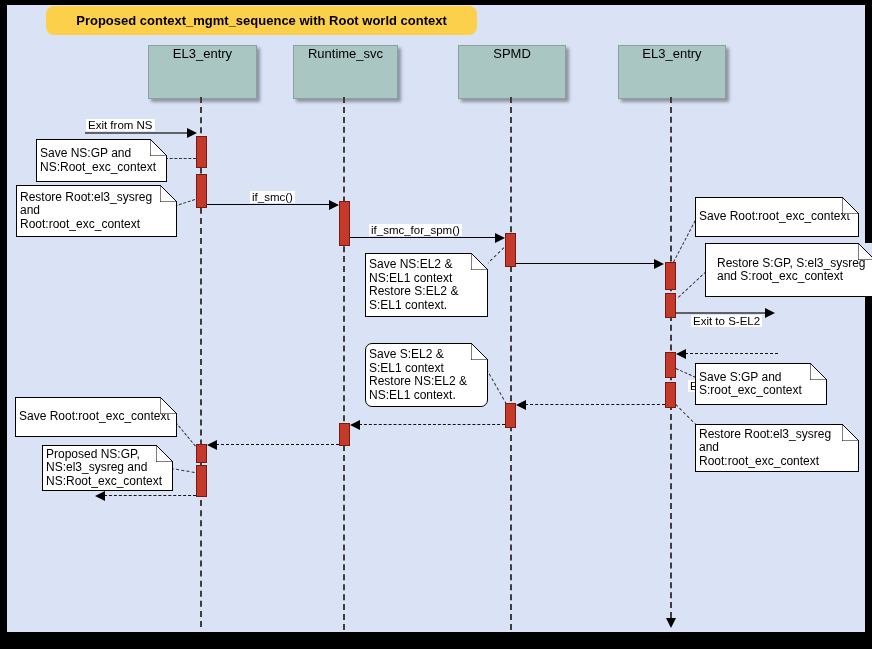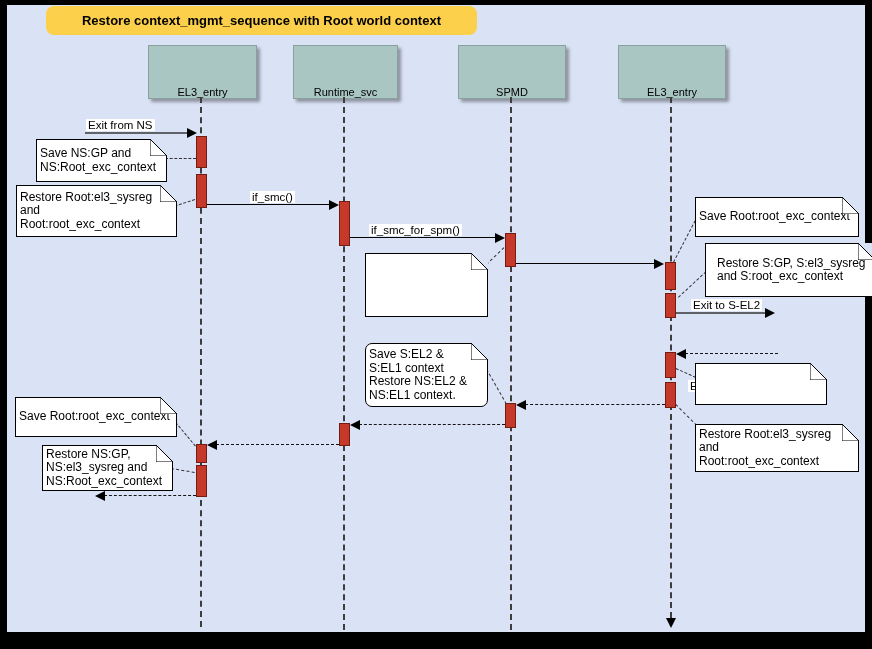--- a/index.html
+++ b/index.html
@@ -11,21 +11,21 @@
   
   #title{
     position:absolute; left:46px; top:6px; width:431px; height:29px;
     background:#fcd04a; border-radius:8px; display:flex; align-items:center; justify-content:center;
     font-weight:bold; font-size:13px;
   }
   
   .head-box{
     position:absolute; top:45px; height:52px; background:#a9c6c2; border:1px solid #8aa19e;
     box-shadow:3px 3px 3px rgba(0,0,0,0.35);
-    display:flex; align-items:flex-end; justify-content:center; font-size:11px;
+    display:flex; align-items:flex-start; justify-content:center; font-size:13px;
   }
   
   .lifeline{position:absolute; width:0; border-left:2px dashed #3d3d3d;}
   
   .bar{position:absolute; width:9px; background:#c5392b; border:1px solid #731d12;}
   
   .hline{position:absolute; height:0;}
   .solid-black{border-top:1.5px solid #000;}
   .solid-gray{border-top:2px solid #5f6368;}
   .dashed-line{border-top:1.5px dashed #141414;}
@@ -49,21 +49,21 @@
              padding:1px 3px; white-space:pre-line;}
   
   .conn{position:absolute; height:0; border-top:1.2px dashed #333; transform-origin:0 0;}
 </style>
 </head>
 <body>
 
 <div id="stage">
   <div id="field"></div>
 
-  <div id="title">Restore context_mgmt_sequence with Root world context</div>
+  <div id="title">Proposed context_mgmt_sequence with Root world context</div>
 
   <div class="head-box" style="left:148px; width:107px;">
     <span>EL3_entry</span>
   </div>
   <div class="head-box" style="left:293px; width:103px;">
     <span>Runtime_svc</span>
   </div>
   <div class="head-box" style="left:458px; width:106px;">
     <span>SPMD</span>
   </div>
@@ -101,21 +101,21 @@
   <div class="hline solid-black" style="left:207px; top:204px; width:123px;"></div>
   <div class="head-r" style="left:329px; top:200px;"></div>
 
   <div class="msg-label" style="left:369px; top:224px;">if_smc_for_spm()</div>
   <div class="hline solid-black" style="left:350px; top:237px; width:146px;"></div>
   <div class="head-r" style="left:495px; top:233px;"></div>
 
   <div class="hline solid-black" style="left:516px; top:263px; width:139px;"></div>
   <div class="head-r" style="left:654px; top:259px;"></div>
 
-  <div class="msg-label" style="left:691px; top:299px;">Exit to S-EL2</div>
+  <div class="msg-label" style="left:691px; top:315px;">Exit to S-EL2</div>
   <div class="hline solid-gray" style="left:676px; top:312px; width:90px;"></div>
   <div class="head-r" style="left:765px; top:308px;"></div>
 
   <div class="msg-label" style="left:688px; top:340px;margin-top:40px;">Entry from S-EL2</div>
   <div class="hline dashed-line" style="left:685px; top:353px; width:93px;"></div>
   <div class="head-l" style="left:676px; top:349px;"></div>
 
   <div class="hline dashed-line" style="left:525px; top:404px; width:140px;"></div>
   <div class="head-l" style="left:516px; top:400px;"></div>
 
@@ -153,20 +153,24 @@
       </svg>
     <div class="note-text">Restore Root:el3_sysreg
 and
 Root:root_exc_context</div>
   </div>
 
   <div class="note" style="left:365px; top:253px; width:121px; height:62px;">
     <svg class="fold" width="17" height="17" viewBox="0 0 17 17">
         <path d="M0 0 L17 17 L0 17 Z" fill="#ffffff" stroke="#000" stroke-width="1"></path>
       </svg>
+    <div class="note-text">Save NS:EL2 &amp;
+NS:EL1 context
+Restore S:EL2 &amp;
+S:EL1 context.</div>
   </div>
 
   <div class="note" style="left:695px; top:197px; width:162px; height:38px;">
     <svg class="fold" width="17" height="17" viewBox="0 0 17 17">
         <path d="M0 0 L17 17 L0 17 Z" fill="#ffffff" stroke="#000" stroke-width="1"></path>
       </svg>
     <div class="note-text">Save Root:root_exc_context</div>
   </div>
 
   <div class="note" style="left:705px; top:243px; width:160px; height:52px;padding-left:8px;">
@@ -174,20 +178,22 @@
         <path d="M0 0 L17 17 L0 17 Z" fill="#ffffff" stroke="#000" stroke-width="1"></path>
       </svg>
     <div class="note-text">Restore S:GP, S:el3_sysreg
 and S:root_exc_context</div>
   </div>
 
   <div class="note" style="left:695px; top:363px; width:130px; height:40px;">
     <svg class="fold" width="17" height="17" viewBox="0 0 17 17">
         <path d="M0 0 L17 17 L0 17 Z" fill="#ffffff" stroke="#000" stroke-width="1"></path>
       </svg>
+    <div class="note-text">Save S:GP and
+S:root_exc_context</div>
   </div>
 
   <div class="note" style="left:695px; top:424px; width:162px; height:46px;">
     <svg class="fold" width="17" height="17" viewBox="0 0 17 17">
         <path d="M0 0 L17 17 L0 17 Z" fill="#ffffff" stroke="#000" stroke-width="1"></path>
       </svg>
     <div class="note-text">Restore Root:el3_sysreg
 and
 Root:root_exc_context</div>
   </div>
@@ -206,17 +212,17 @@
     <svg class="fold" width="17" height="17" viewBox="0 0 17 17">
         <path d="M0 0 L17 17 L0 17 Z" fill="#ffffff" stroke="#000" stroke-width="1"></path>
       </svg>
     <div class="note-text">Save Root:root_exc_context</div>
   </div>
 
   <div class="note" style="left:42px; top:445px; width:129px; height:44px;">
     <svg class="fold" width="17" height="17" viewBox="0 0 17 17">
         <path d="M0 0 L17 17 L0 17 Z" fill="#ffffff" stroke="#000" stroke-width="1"></path>
       </svg>
-    <div class="note-text">Restore NS:GP,
+    <div class="note-text">Proposed NS:GP,
 NS:el3_sysreg and
 NS:Root_exc_context</div>
   </div>
 </div>
 
 </body></html>

